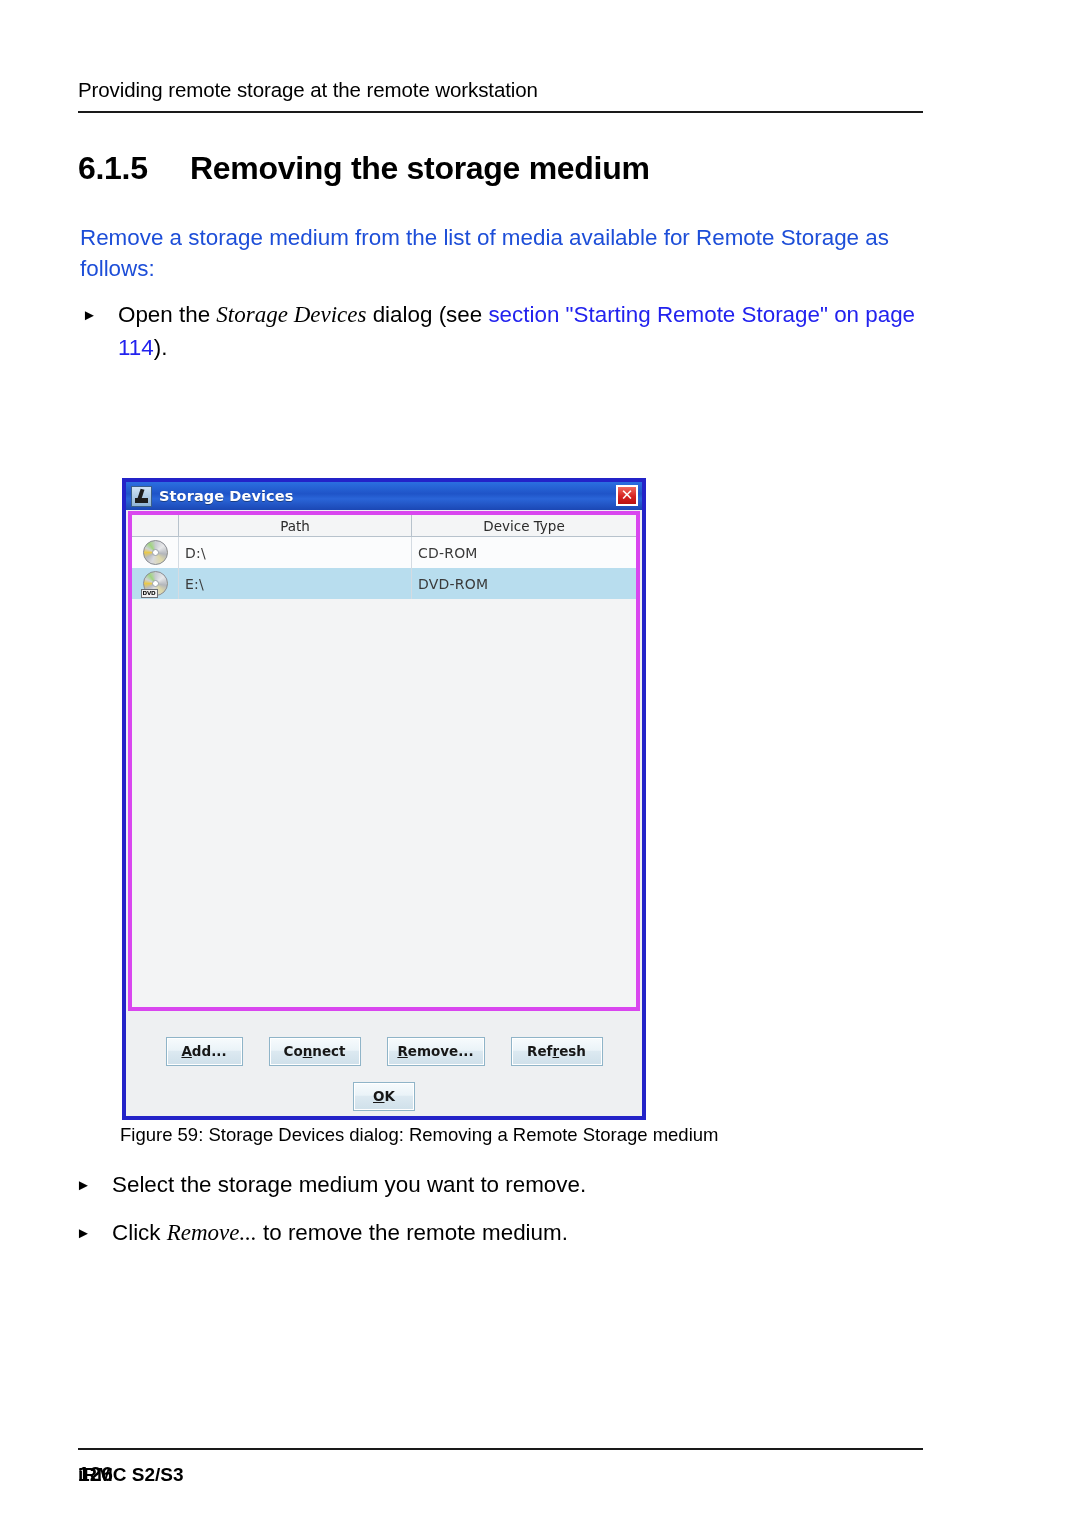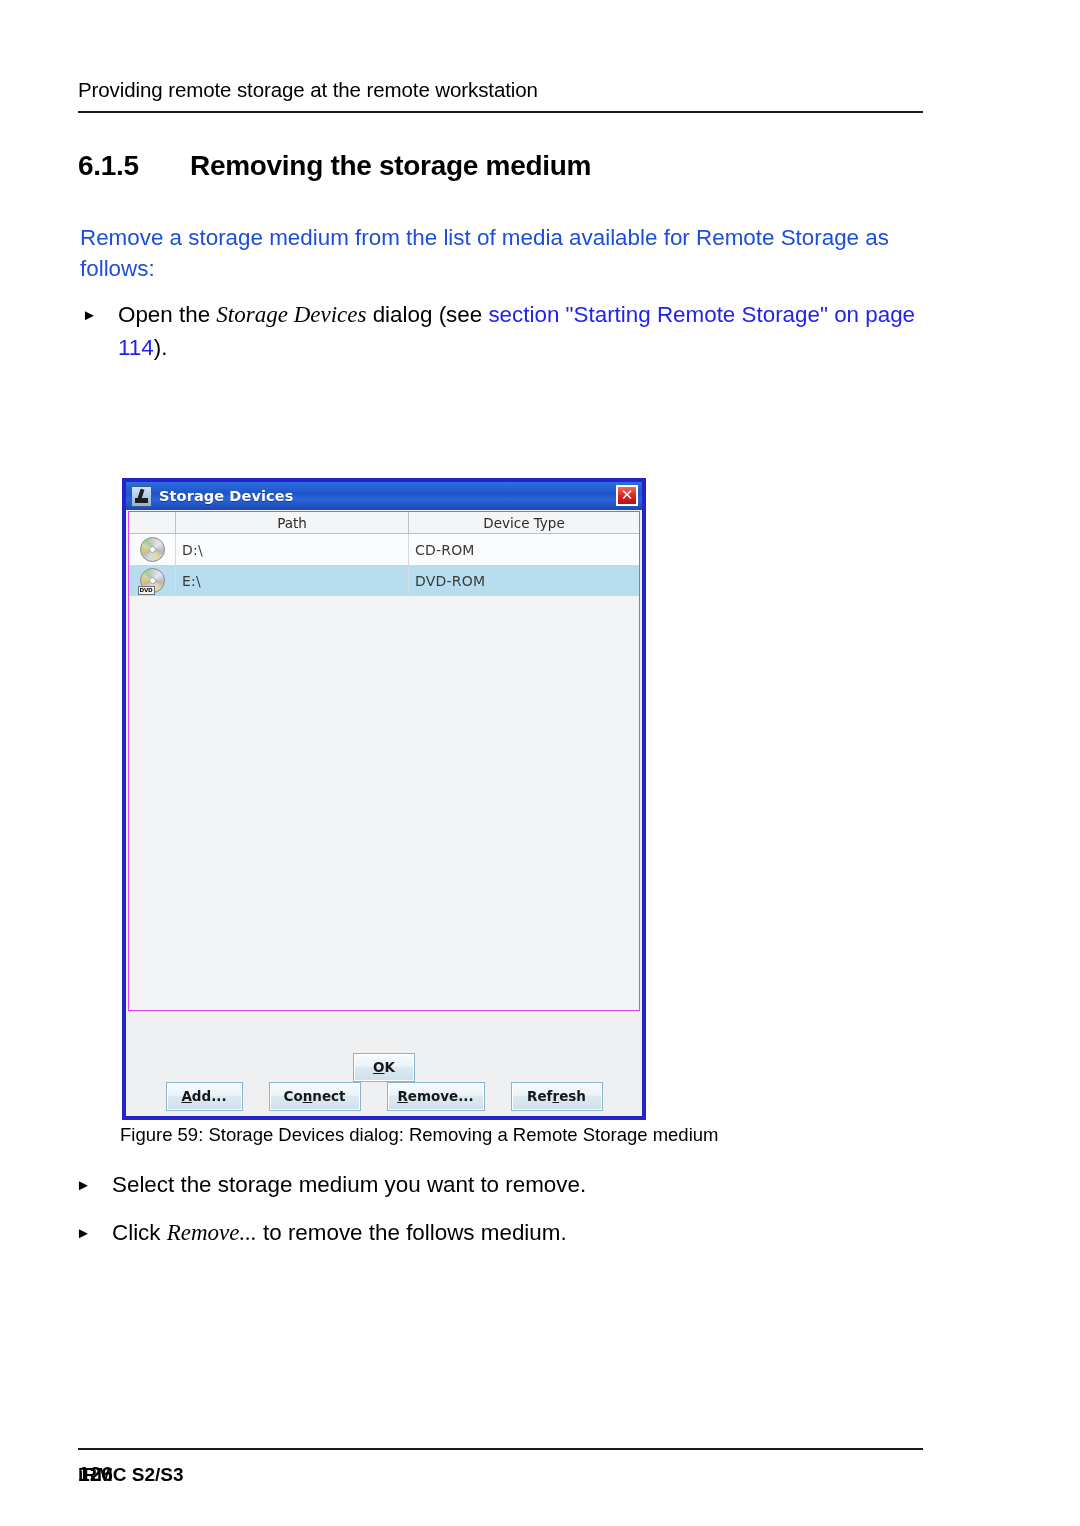--- a/index.html
+++ b/index.html
@@ -42,21 +42,21 @@
   }
 
   
   .section-heading {
     position: absolute;
     left: 78px;
     top: 150px;
     width: 845px;
     display: flex;
     align-items: flex-end;
-    font-size: 28px;
+    font-size: 32px;
     font-weight: bold;
     letter-spacing: -0.3px;
   }
   .section-heading .sec-num { width: 112px; flex: 0 0 112px; }
 
   
   .para {
     position: absolute;
     font-size: 22.4px;
     line-height: 31px;
@@ -185,21 +185,21 @@
     font-weight: bold;
     line-height: 1;
     cursor: pointer;
   }
 
   
   .dlg-scrollpane {
     margin: 1px 2px 0 2px;
     height: 500px;
     background: #f3f4f5;
-    border: 1px solid #d946ef;
+    border: 4px solid #d946ef;
     box-sizing: border-box;
     overflow: hidden;
     position: relative;
   }
   table.dev-table {
     width: 100%;
     border-collapse: collapse;
     table-layout: fixed;
     font-size: 13.5px;
     color: #2b2b2b;
@@ -374,46 +374,46 @@
               </span>
             </td>
             <td>E:\</td>
             <td class="cell-type">DVD-ROM</td>
           </tr>
         </tbody>
       </table>
     </div>
 
     <div class="dlg-buttons">
+      <div class="btn-row">
+        <div class="jbtn w-add"><span></span><span class="mn">A</span><span>dd...</span></div>
+
+        <div class="jbtn w-connect"><span>Co</span><span class="mn">n</span><span>nect</span></div>
+
+        <div class="jbtn w-remove"><span></span><span class="mn">R</span><span>emove...</span></div>
+
+        <div class="jbtn w-refresh"><span>Ref</span><span class="mn">r</span><span>esh</span></div>
+      </div>
+
       <div class="btn-row second">
         <div class="jbtn w-ok"><span class="mn">O</span><span>K</span></div>
       </div>
-
-      <div class="btn-row">
-        <div class="jbtn w-add"><span></span><span class="mn">A</span><span>dd...</span></div>
-
-        <div class="jbtn w-connect"><span>Co</span><span class="mn">n</span><span>nect</span></div>
-
-        <div class="jbtn w-remove"><span></span><span class="mn">R</span><span>emove...</span></div>
-
-        <div class="jbtn w-refresh"><span>Ref</span><span class="mn">r</span><span>esh</span></div>
-      </div>
     </div>
 
   </div>
 
   <div class="figure-caption">Figure 59:  Storage Devices dialog: Removing a Remote Storage medium</div>
 
   <div class="bullet-item bi-select">
     <span class="bullet-marker">►</span>
     <span class="bullet-text">Select the storage medium you want to remove.</span>
   </div>
 
   <div class="bullet-item bi-click">
     <span class="bullet-marker">►</span>
-    <span class="bullet-text"><span>Click </span><span class="ital-serif">Remove...</span><span> to remove the follows medium.</span></span>
+    <span class="bullet-text"><span>Click </span><span class="ital-serif">Remove...</span><span> to remove the remote medium.</span></span>
   </div>
 
   <div class="footer-rule"></div>
   <div class="footer-left">126</div>
   <div class="footer-right">iRMC S2/S3</div>
 
 </div>
 
 </body></html>

